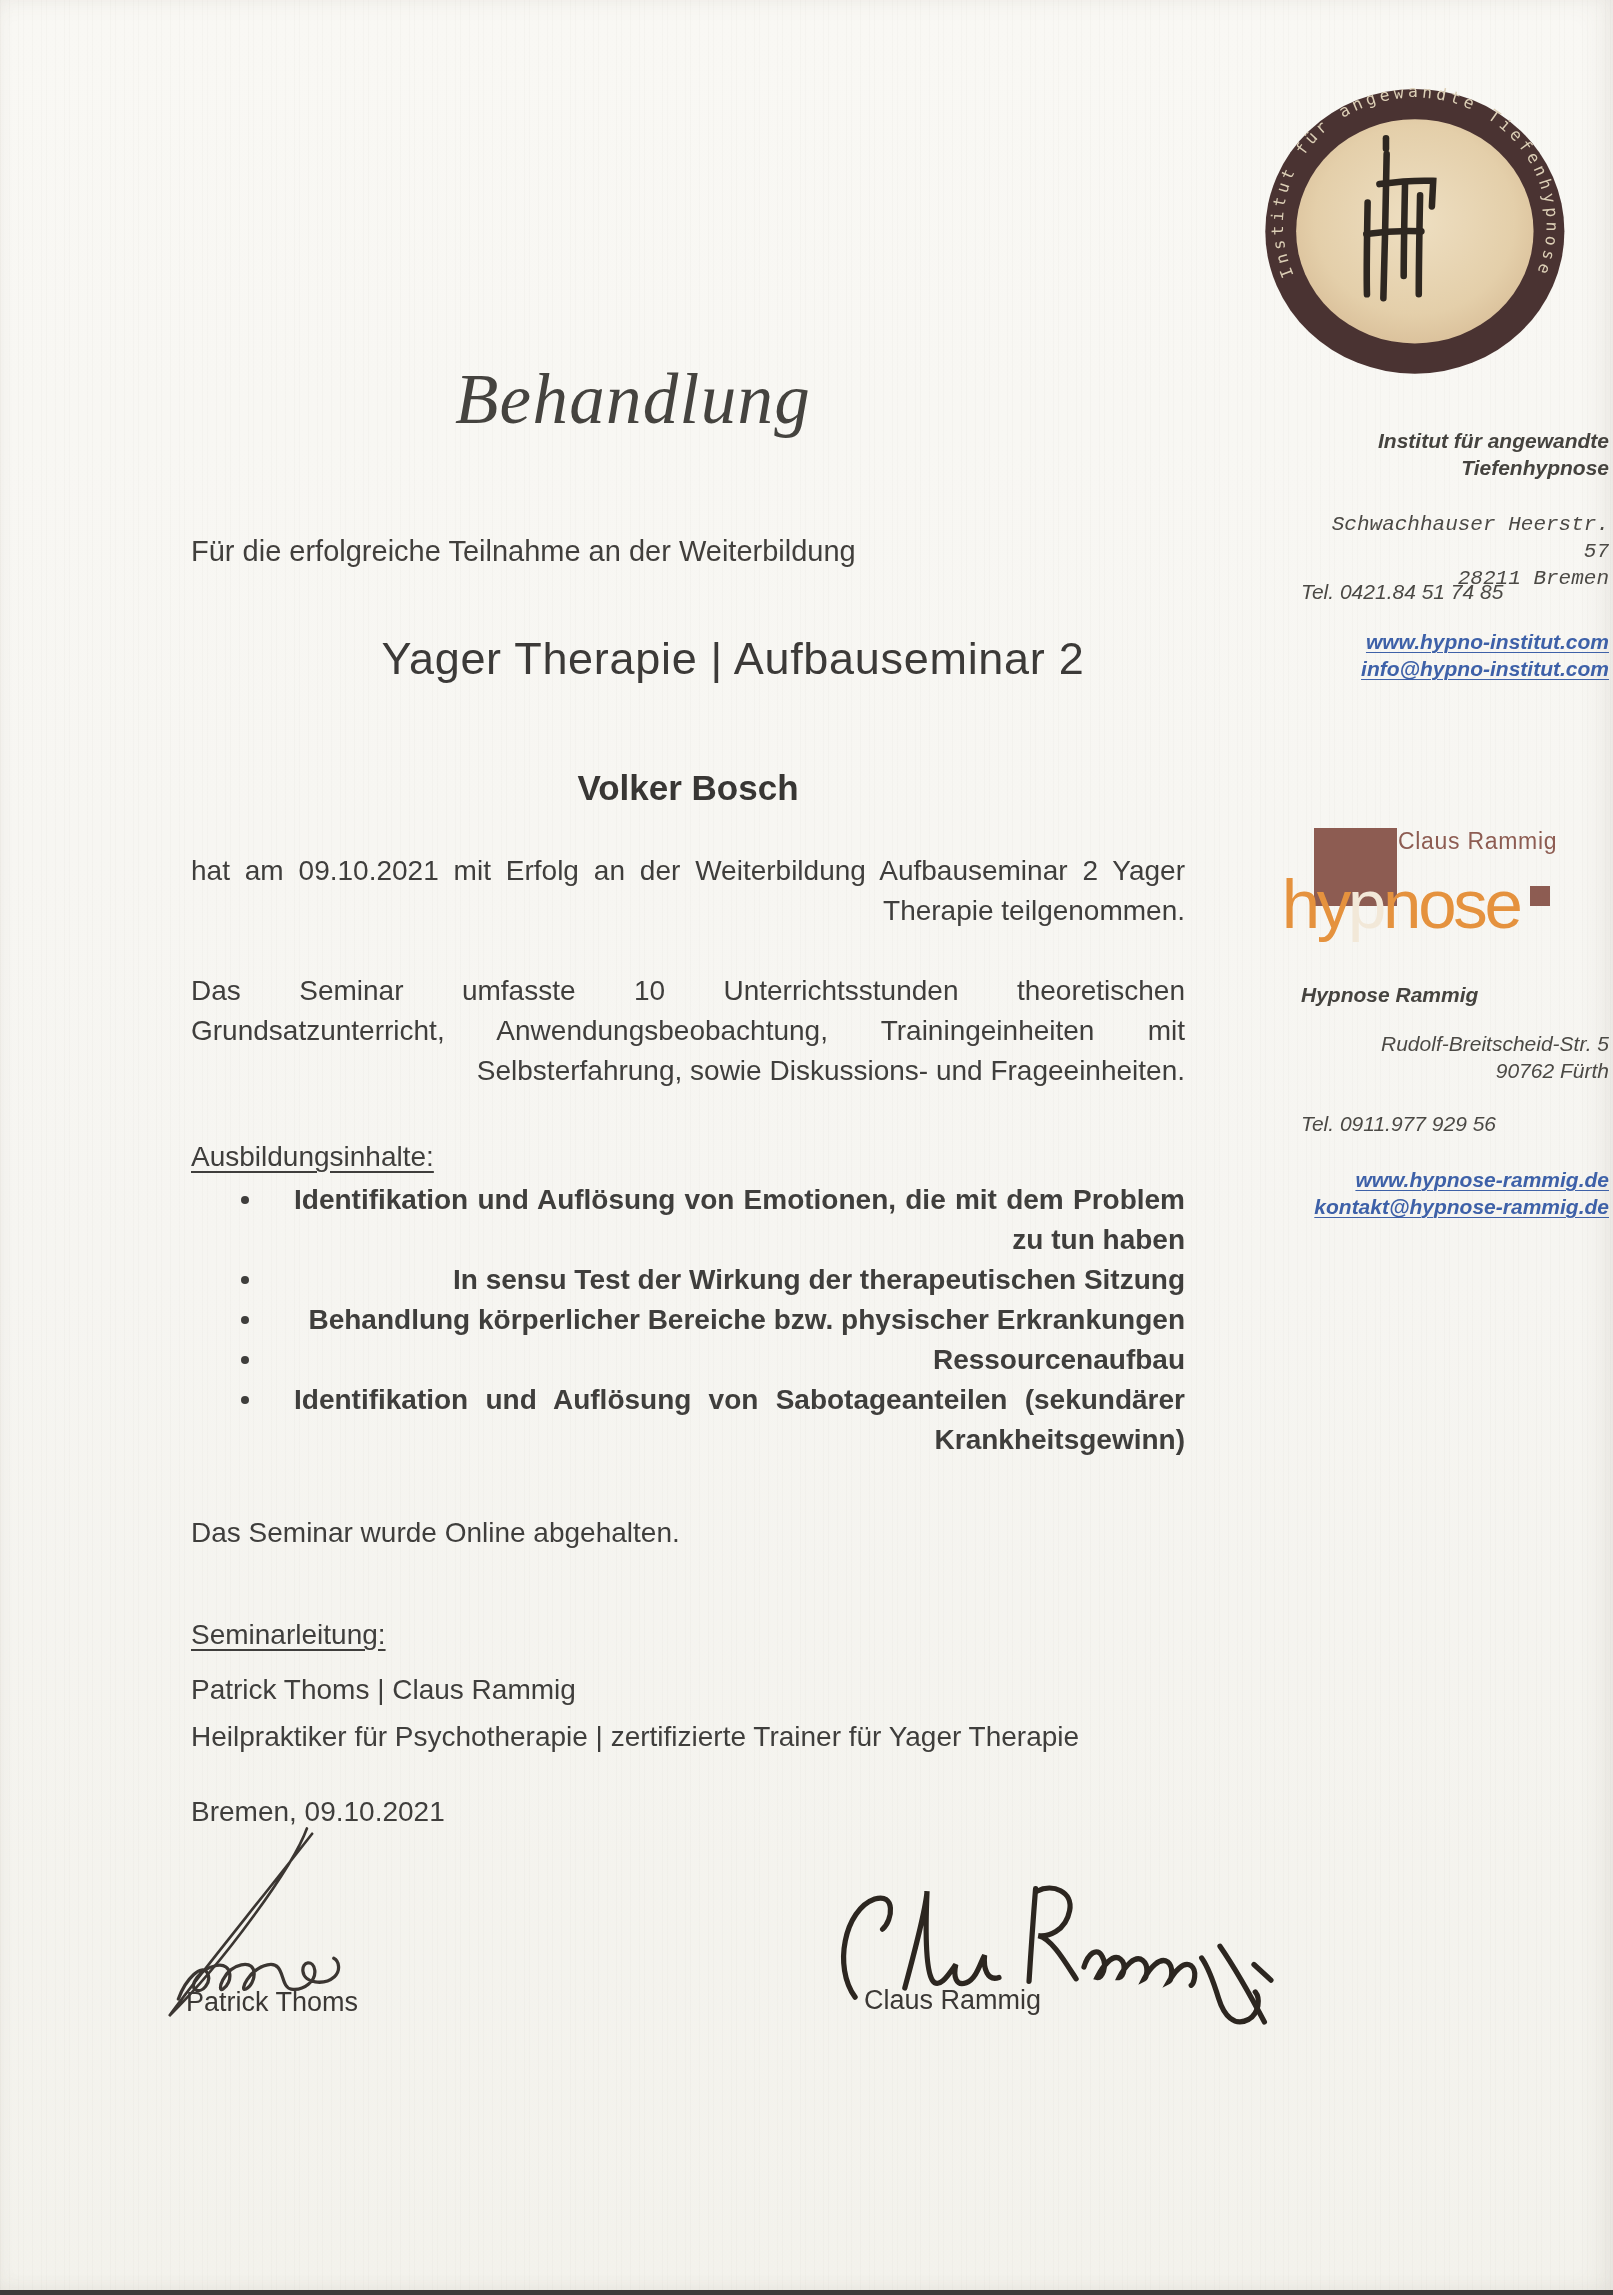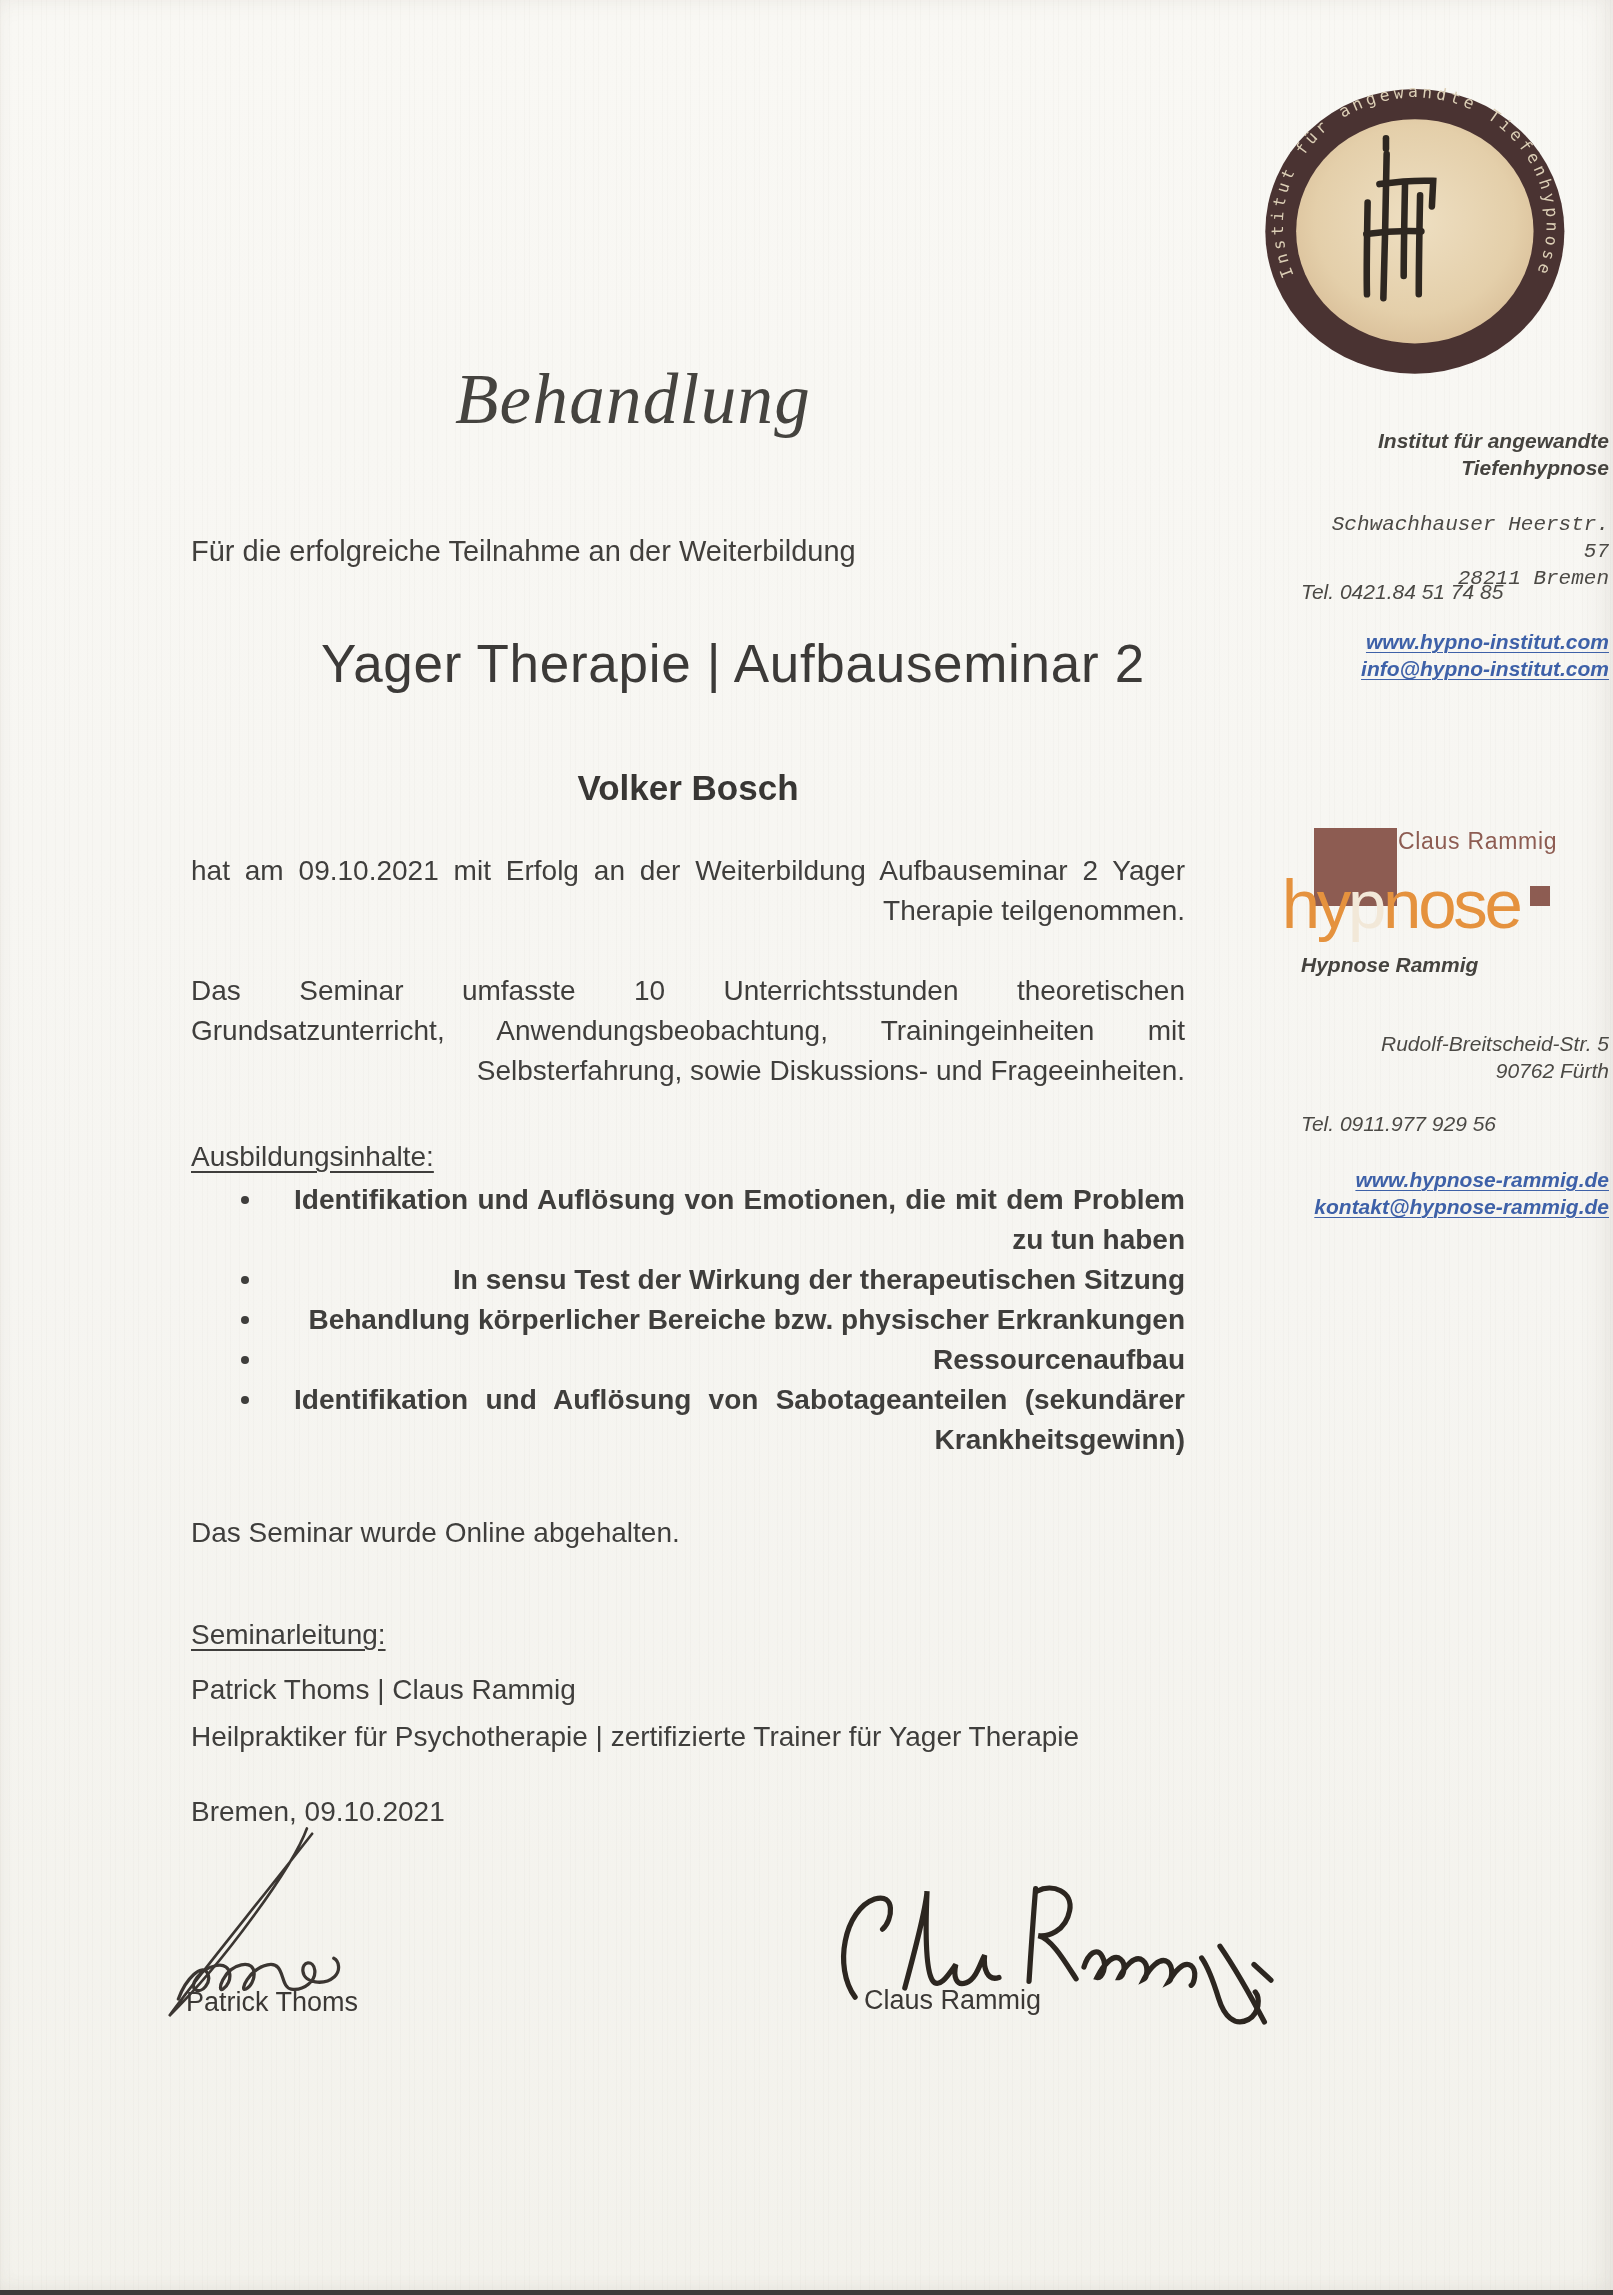--- a/index.html
+++ b/index.html
@@ -17,21 +17,21 @@
   }
   .abs{position:absolute;}
   
   .doc-title{
     left:136px;top:359px;width:994px;
     font-family:"Liberation Serif",serif;
     font-style:italic;font-size:71px;line-height:1.15;
     text-align:center;color:#45433f;letter-spacing:1.3px;
   }
   .intro{left:191px;top:535px;width:994px;font-size:29px;color:#413f3c;}
-  .seminar-title{left:236px;top:633px;width:994px;font-size:53px;letter-spacing:0.7px;text-align:center;color:#3c3a38;}
+  .seminar-title{left:236px;top:633px;width:994px;font-size:45px;letter-spacing:0.7px;text-align:center;color:#3c3a38;}
   .participant{left:191px;top:768px;width:994px;font-size:35px;font-weight:bold;text-align:center;color:#383634;}
   .body-block{left:191px;width:994px;font-size:28px;line-height:40px;color:#3f3e3c;}
   .tline{text-align:right;}
   .jl{text-align:justify;text-align-last:justify;}
   .underlined{text-decoration:underline;text-underline-offset:4.6px;text-decoration-thickness:2px;}
   .list-heading{top:1137px;}
   .bullet-list{top:1180px;margin:0;padding:0;list-style:none;}
   .bullet-item{position:relative;padding-left:103px;font-weight:bold;}
   .bullet-dot{position:absolute;left:50px;top:16.4px;width:7.9px;height:7.9px;border-radius:50%;background:#3f3e3c;}
   .online-note{top:1513px;}
@@ -183,21 +183,21 @@
       <div class="tline">info@hypno-institut.com</div>
     </div>
 
   <div class="abs hyp-logo">
     <div class="hyp-square"></div>
     <div class="hyp-word"><span>hy</span><span class="hyp-p">p</span><span>nose</span></div>
     <div class="hyp-brand">Claus Rammig</div>
     <div class="hyp-dot"></div>
   </div>
 
-  <div class="abs sidebar-block sb-bold" style="top:951px;">Hypnose Rammig</div>
+  <div class="abs sidebar-block sb-bold" style="top:981px;">Hypnose Rammig</div>
 
   <div class="abs sidebar-block" style="top:1030px;">
       <div class="tline">Rudolf-Breitscheid-Str. 5</div>
       <div class="tline">90762 Fürth</div>
     </div>
 
   <div class="abs sidebar-block" style="top:1110px;">Tel. 0911.977 929 56</div>
 
   <div class="abs sidebar-block links" style="top:1166px;">
       <div class="tline">www.hypnose-rammig.de</div>

